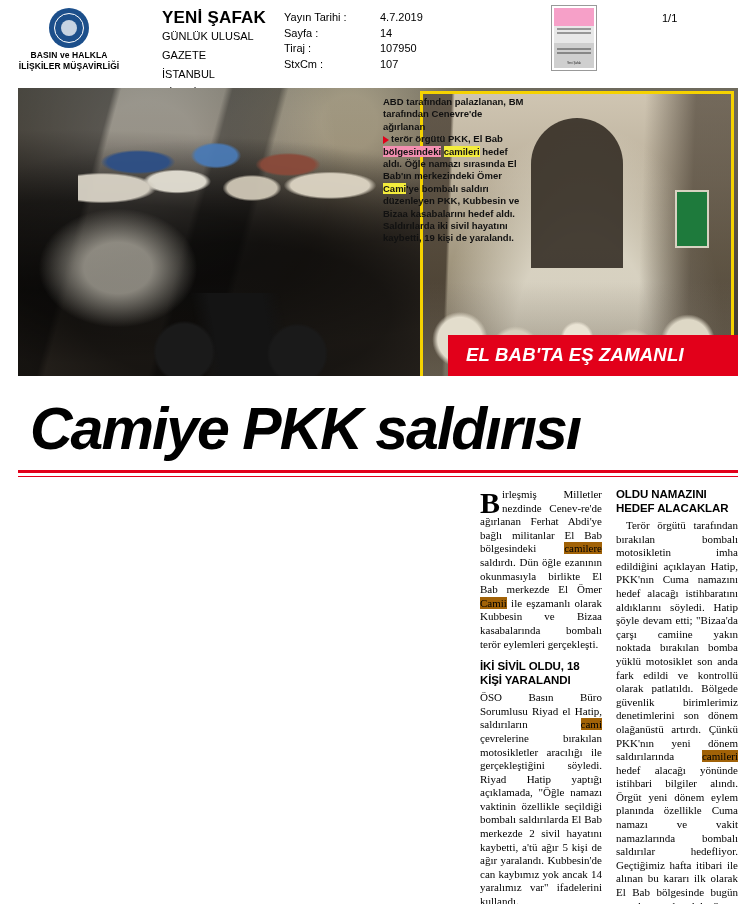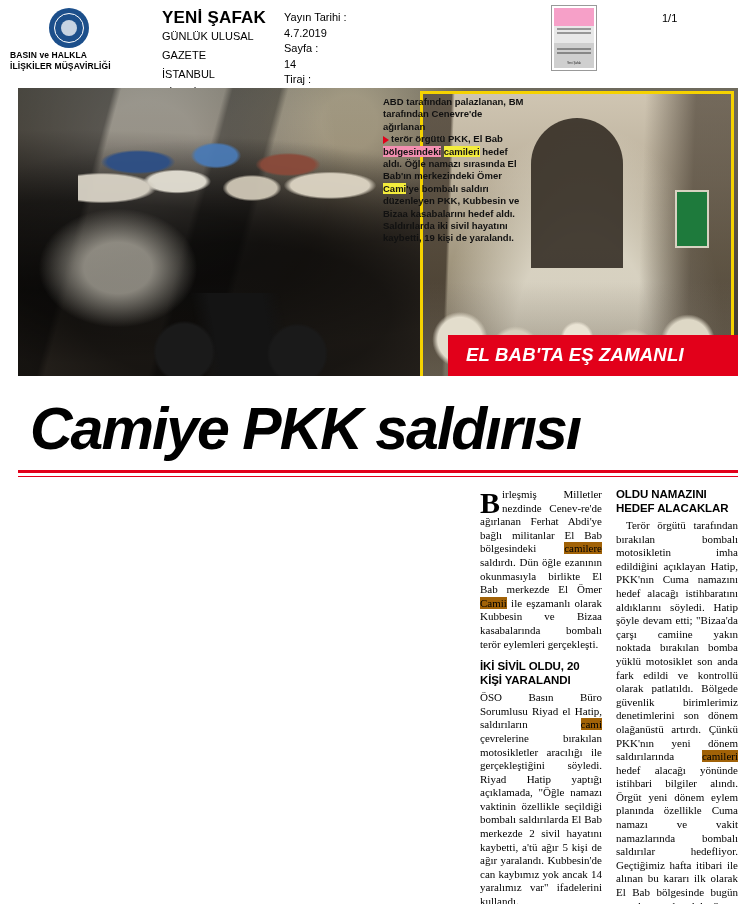--- a/index.html
+++ b/index.html
@@ -17,20 +17,21 @@
   
   .clip-header {
     position: relative;
     height: 82px;
     padding: 6px 10px 0 10px;
     display: flex;
     align-items: flex-start;
   }
   .agency-logo {
     width: 118px;
+    text-align: center;
     padding-top: 2px;
   }
   .agency-seal {
     width: 40px; height: 40px;
     margin: 0 auto 2px auto;
     border-radius: 50%;
     background: #1c4f8b;
     position: relative;
   }
   .agency-seal:after {
@@ -68,21 +69,21 @@
   .paper-sub {
     font-size: 11px;
     line-height: 19px;
   }
   .meta-block {
     padding-left: 6px;
     padding-top: 4px;
     font-size: 11px;
     line-height: 15.5px;
   }
-  .meta-row { display: flex; flex-direction: column; }
+  .meta-row { display: flex; }
   .meta-key { width: 96px; }
   .meta-val { width: 70px; }
   .thumb-block {
     position: absolute;
     left: 551px;
     top: 5px;
     width: 46px;
     height: 66px;
     border: 1px solid #999;
     background: #fff;
@@ -390,21 +391,21 @@
 <div class="headline">Camiye PKK saldırısı</div>
 <div class="rule-thick"></div>
 <div class="rule-thin"></div>
 
 <div class="columns">
 
   <div class="col">
     <p>
       <span class="dropcap">B</span><span>irleşmiş Milletler nezdinde Cenev-re'de ağırlanan Ferhat Abdi'ye bağlı militanlar El Bab bölgesindeki </span><span class="hl-yellow">camilere</span><span> saldırdı. Dün öğle ezanının okunmasıyla birlikte El Bab merkezde El Ömer </span><span class="hl-yellow">Camii</span><span> ile eşzamanlı olarak Kubbesin ve Bizaa kasabalarında bombalı terör eylemleri gerçekleşti.</span>
     </p>
-    <div class="subhead">İKİ SİVİL OLDU, 20 KİŞİ YARALANDI</div>
+    <div class="subhead">İKİ SİVİL OLDU, 18 KİŞİ YARALANDI</div>
     <p>
       <span>ÖSO Basın Büro Sorumlusu Riyad el Hatip, saldırıların </span><span class="hl-yellow">cami</span><span> çevrelerine bırakılan motosikletler aracılığı ile gerçekleştiğini söyledi. Riyad Hatip yaptığı açıklamada, "Öğle namazı vaktinin özellikle seçildiği bombalı saldırılarda El Bab merkezde 2 sivil hayatını kaybetti, a'tü ağır 5 kişi de ağır yaralandı. Kubbesin'de can kaybımız yok ancak 14 yaralımız var" ifadelerini kullandı.</span>
     </p>
   </div>
 
   <div class="col">
     <div class="subhead" style="margin-top:0">OLDU NAMAZINI HEDEF ALACAKLAR</div>
     <p style="text-indent:10px">
       <span>Terör örgütü tarafından bırakılan bombalı motosikletin imha edildiğini açıklayan Hatip, PKK'nın Cuma namazını hedef alacağı istihbaratını aldıklarını söyledi. Hatip şöyle devam etti; "Bizaa'da çarşı camiine yakın noktada bırakılan bomba yüklü motosiklet son anda fark edildi ve kontrollü olarak patlatıldı. Bölgede güvenlik birimlerimiz denetimlerini son dönem olağanüstü artırdı. Çünkü PKK'nın yeni dönem saldırılarında </span><span class="hl-yellow">camileri</span><span> hedef alacağı yönünde istihbari bilgiler alındı. Örgüt yeni dönem eylem planında özellikle Cuma namazı ve vakit namazlarında bombalı saldırılar hedefliyor. Geçtiğimiz hafta itibari ile alınan bu kararı ilk olarak El Bab bölgesinde bugün uygulamaya koydular."</span>
     </p>

